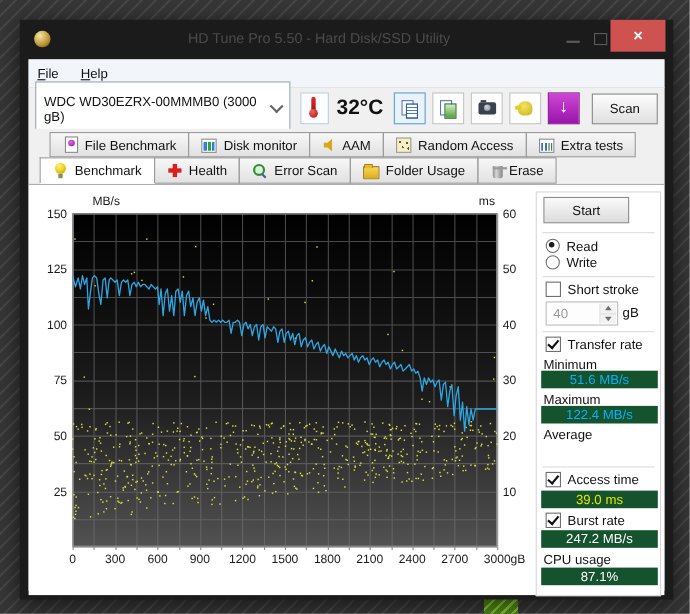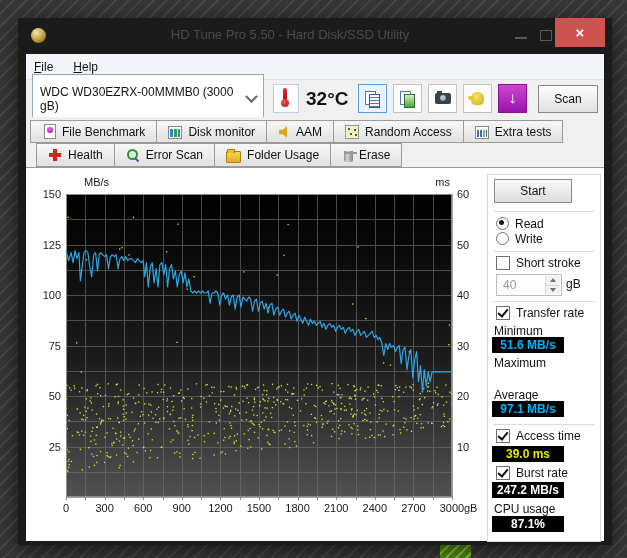--- a/index.html
+++ b/index.html
@@ -56,21 +56,21 @@
   .i-hand{width:13px;height:13px;position:relative;border-radius:45% 45% 35% 35%;
     background:radial-gradient(circle at 40% 35%,#f4e468,#cbb10f)}
   .i-hand::before{content:"";position:absolute;left:-3px;top:4px;width:6px;height:4px;border-radius:2px;
     background:#e3cc28}
   .tool-btn.purple{border:1px solid #8a1094;background:linear-gradient(#cf46d4,#9a14ab)}
   .i-down-arrow{color:#fff;font-size:16px;font-weight:bold;line-height:1;margin-top:-2px}
   .exit-btn{width:58px;height:26px;margin-left:11px;border:1px solid #8a8a8a;font-size:12px;color:#111;
     background:linear-gradient(#fdfdfd,#e0e0e0);display:flex;align-items:center;justify-content:center}
   
   .tabs{background:#f0f0f0;padding:3px 0 0 0;position:relative;z-index:2}
-  .tab-row{display:flex;margin-left:4px}
+  .tab-row{display:flex;margin-left:19px}
   .tab-row.r2{margin-left:10px}
   .tab{height:21px;display:flex;align-items:center;gap:6px;padding:0 11px;font-size:12px;color:#111;
     border:1px solid #9b9b9b;background:linear-gradient(#f7f7f7,#e1e1e1);margin-right:-1px;white-space:nowrap}
   .tab-row.r2 .tab{height:22px}
   .tab.active{background:#fff;position:relative;z-index:3;border-bottom:1px solid #fff;height:23px;margin-bottom:-1px}
   .ticon{width:14px;height:14px;position:relative;flex:none}
   .i-file-benchmark{background:#fff;border:1px solid #8a8a8a;width:10px;height:13px;margin-left:2px}
   .i-file-benchmark::after{content:"";position:absolute;left:2px;top:2px;width:6px;height:6px;border-radius:50%;
     background:radial-gradient(circle at 40% 35%,#e668e6,#a008a8)}
   .i-disk-monitor{background:#fff;border:1px solid #8a8a8a;width:12px;height:11px;margin-top:1px}
@@ -122,22 +122,22 @@
   .spinner{position:absolute;left:8px;top:99px;width:58px;height:20px;border:1px solid #bcbcbc;background:#fdfdfd;
     color:#9a9a9a;display:flex;align-items:center;padding-left:6px;font-size:12px}
   .spin-btns{position:absolute;right:1px;top:1px;bottom:1px;width:14px;border-left:1px solid #d8d8d8;
     display:flex;flex-direction:column}
   .spin-up,.spin-down{flex:1;display:flex;align-items:center;justify-content:center;background:#f2f2f2}
   .spin-up{border-bottom:1px solid #d8d8d8}
   .tri-up{width:0;height:0;border-left:3px solid transparent;border-right:3px solid transparent;border-bottom:4px solid #707070}
   .tri-down{width:0;height:0;border-left:3px solid transparent;border-right:3px solid transparent;border-top:4px solid #707070}
   .unit-label{position:absolute;left:78px;top:102px}
   .plabel{position:absolute;left:6px;white-space:nowrap}
-  .vbox{position:absolute;left:4px;width:72px;height:16px;background:#000000;display:flex;align-items:center;
-    justify-content:center;font-weight:bold;font-size:12px;color:var(--cyan,#00b2ff)}
+  .vbox{position:absolute;left:4px;width:106px;height:16px;background:#14532d;display:flex;align-items:center;
+    justify-content:center;font-weight:normal;font-size:12px;color:var(--cyan,#00b2ff)}
   .vbox.yellow{color:var(--yellow,#e6e400)}
   .vbox.white{color:#fff}
 </style>
 </head>
 <body>
 
 <div class="green-patch"></div>
 
 <div class="window">
   <div class="titlebar">
@@ -202,20 +202,24 @@
           <div class="tab">
             <span class="ticon i-random-access"></span>
             <span>Random Access</span>
           </div>
           <div class="tab">
             <span class="ticon i-extra-tests"></span>
             <span>Extra tests</span>
           </div>
         </div>
       <div class="tab-row r2" id="tabrow2">
+          <div class="tab active">
+            <span class="ticon i-benchmark"></span>
+            <span>Benchmark</span>
+          </div>
           <div class="tab">
             <span class="ticon i-health"></span>
             <span>Health</span>
           </div>
           <div class="tab">
             <span class="ticon i-error-scan"></span>
             <span>Error Scan</span>
           </div>
           <div class="tab">
             <span class="ticon i-folder-usage"></span>
@@ -1027,22 +1031,22 @@
         <div class="unit-label">gB</div>
         <div class="divider" style="top:126px"></div>
 
         <div class="prow" style="top:131px">
           <span class="cbox checked"></span>
           <span>Transfer rate</span>
         </div>
         <div class="plabel" style="top:149px">Minimum</div>
         <div class="vbox" style="top:162px">51.6 MB/s</div>
         <div class="plabel" style="top:181px">Maximum</div>
+        <div class="vbox" style="top:194px">122.4 MB/s</div>
         <div class="plabel" style="top:213px">Average</div>
-        <div class="vbox" style="top:226px">97.1 MB/s</div>
         <div class="divider" style="top:249px"></div>
 
         <div class="prow" style="top:254px">
           <span class="cbox checked"></span>
           <span>Access time</span>
         </div>
         <div class="vbox yellow" style="top:271px">39.0 ms</div>
         <div class="prow" style="top:291px">
           <span class="cbox checked"></span>
           <span>Burst rate</span>

